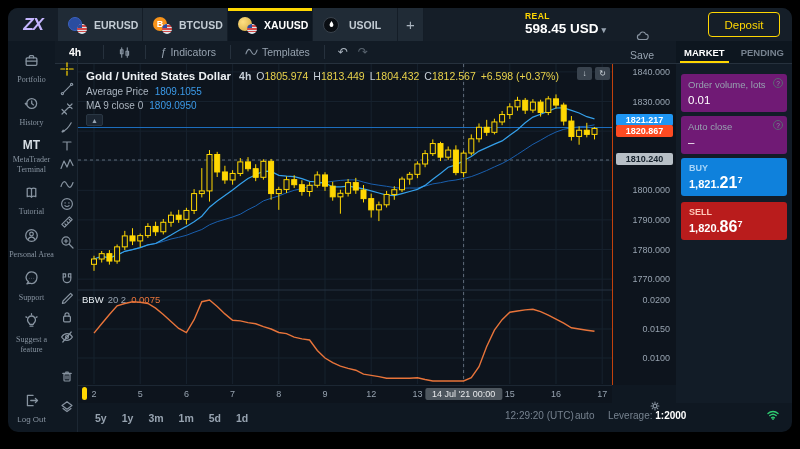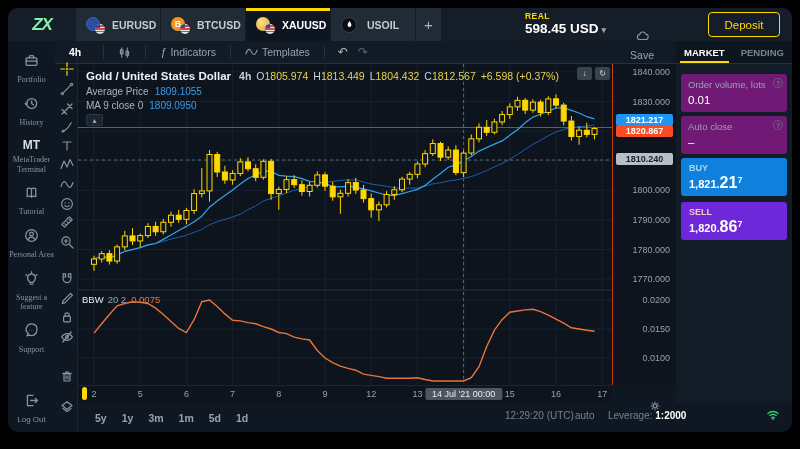--- a/index.html
+++ b/index.html
@@ -1,21 +1,21 @@
 <!DOCTYPE html>
 <html><head>
 <meta charset="utf-8">
 <style>
   *{margin:0;padding:0;box-sizing:border-box;}
   body{width:800px;height:449px;background:#000;font-family:"Liberation Sans",sans-serif;position:relative;overflow:hidden;}
   .app{position:absolute;left:8px;top:8px;width:784px;height:424px;background:#0f1822;border-radius:10px;overflow:hidden;}
 
   
   .topbar{position:absolute;left:0;top:0;width:784px;height:33px;background:#151e28;display:flex;align-items:stretch;}
-  .logo{width:68px;display:flex;align-items:center;justify-content:center;color:#86efac;font-weight:bold;font-style:italic;font-size:17px;letter-spacing:-1px;}
+  .logo{width:50px;display:flex;align-items:center;justify-content:center;color:#c4b5fd;font-weight:bold;font-style:italic;font-size:17px;letter-spacing:-1px;}
   .tabs{display:flex;}
   .tab{width:85px;display:flex;align-items:center;padding-left:10px;background:#202b36;border-right:1px solid #141d27;color:#c3ccd4;font-size:10.5px;font-weight:bold;cursor:pointer;position:relative;}
   .tab.active{background:#0d1620;color:#fff;box-shadow:inset 0 3px 0 #ffd702;}
   .pair{position:relative;width:19px;height:16px;margin-right:7px;flex:none;}
   .coin{position:absolute;left:0;top:0;width:14px;height:14px;border-radius:50%;}
   .coin.eu{background:#2a4da0;border:1px solid #3c62bf;}
   .coin.btc{background:#f7931a;color:#fff;font-size:9px;font-weight:bold;text-align:center;line-height:14px;}
   .coin.gold{background:radial-gradient(circle at 35% 35%,#ffe084,#d2a53a);}
   .coin.oil{width:16px;height:16px;background:#0a0e13;border:1px solid #39424c;display:flex;align-items:center;justify-content:center;}
   .flag-us{position:absolute;right:0;bottom:-1px;width:10px;height:10px;border-radius:50%;background:repeating-linear-gradient(180deg,#e0e6ea 0 1.4px,#d24848 1.4px 2.8px);overflow:hidden;}
@@ -99,21 +99,21 @@
   .panel-tabs{height:23px;background:#0d161f;display:flex;align-items:center;justify-content:space-around;border-bottom:1px solid #26313d;}
   .ptab{font-size:9.5px;font-weight:bold;color:#76828f;cursor:pointer;position:relative;height:100%;display:flex;align-items:center;}
   .ptab.active{color:#fff;}
   .ptab.active::after{content:'';position:absolute;left:-4px;right:-4px;bottom:0;height:2.5px;background:#ffd702;}
   .card{position:absolute;left:5px;width:106px;height:38px;background:#701a75;border-radius:3px;padding:5px 7px;}
   .card .clbl{font-size:9.5px;color:#97a3b0;}
   .card .cval{font-size:11.5px;color:#fff;font-weight:normal;margin-top:4px;}
   .qmark{position:absolute;right:4px;top:4px;width:10px;height:10px;border:1px solid #5a6672;border-radius:50%;color:#8b98a5;font-size:6.5px;display:flex;align-items:center;justify-content:center;}
   .trade-btn{position:absolute;left:5px;width:106px;height:38px;border-radius:3px;border:none;text-align:left;padding:4px 8px;cursor:pointer;font-family:"Liberation Sans",sans-serif;}
   .buy-btn{top:117px;background:#0f81dc;}
-  .sell-btn{top:161px;background:#6d28d9;}
+  .sell-btn{top:161px;background:#b91c1c;}
   .trade-btn .side{font-size:9px;font-weight:bold;}
   .buy-btn .side{color:#a6d4f8;}
   .sell-btn .side{color:#ffc9b9;}
   .trade-btn .price{color:#fff;margin-top:1px;}
   .price .pm{font-size:11px;font-weight:bold;}
   .price .pb{font-size:16px;font-weight:bold;}
   .price .ps{font-size:9px;font-weight:bold;vertical-align:super;}
 </style>
 </head>
 <body>
@@ -192,33 +192,33 @@
       <div class="side-item">
         <span><svg class="icon-svg " width="15" height="15" viewBox="0 0 14 14">
             <circle cx="7" cy="7" r="5.4"></circle>
             <circle cx="7" cy="5.6" r="1.7"></circle>
             <path d="M3.8 10.6c.7-1.5 1.9-2.2 3.2-2.2s2.5.7 3.2 2.2"></path>
           </svg></span>
         <div class="lbl">Personal Area</div>
       </div>
       <div class="side-item">
         <span><svg class="icon-svg " width="15" height="15" viewBox="0 0 14 14">
-            <path d="M4.6 9.3a3.7 3.7 0 1 1 4.8 0c-.5.5-.8 1-.8 1.4H5.4c0-.4-.3-.9-.8-1.4Z"></path>
-            <path d="M5.7 12.3h2.6M1.8 3.6l.9.5M12.2 3.6l-.9.5M7 .7v1"></path>
-          </svg></span>
-        <div class="lbl">Suggest a feature</div>
-      </div>
-      <div class="side-item">
-        <span><svg class="icon-svg " width="15" height="15" viewBox="0 0 14 14">
             <path d="M12 6.7A5 5 0 1 0 4.2 10L2.7 12l2.5-.6A5 5 0 0 0 12 6.7Z"></path>
             <circle cx="4.9" cy="6.7" r=".4" class="f"></circle>
             <circle cx="7" cy="6.7" r=".4" class="f"></circle>
             <circle cx="9.1" cy="6.7" r=".4" class="f"></circle>
           </svg></span>
         <div class="lbl">Support</div>
+      </div>
+      <div class="side-item">
+        <span><svg class="icon-svg " width="15" height="15" viewBox="0 0 14 14">
+            <path d="M4.6 9.3a3.7 3.7 0 1 1 4.8 0c-.5.5-.8 1-.8 1.4H5.4c0-.4-.3-.9-.8-1.4Z"></path>
+            <path d="M5.7 12.3h2.6M1.8 3.6l.9.5M12.2 3.6l-.9.5M7 .7v1"></path>
+          </svg></span>
+        <div class="lbl">Suggest a feature</div>
       </div>
     </div>
   <div class="side-logout">
     <span id="logout-icon"><svg class="icon-svg " width="15" height="15" viewBox="0 0 14 14">
           <path d="M8.5 2.2H3.2v9.6h5.3"></path>
           <path d="M6.3 7h6.3M10.6 5l2 2-2 2"></path>
         </svg></span>
     <div class="lbl">Log Out</div>
   </div>
 

